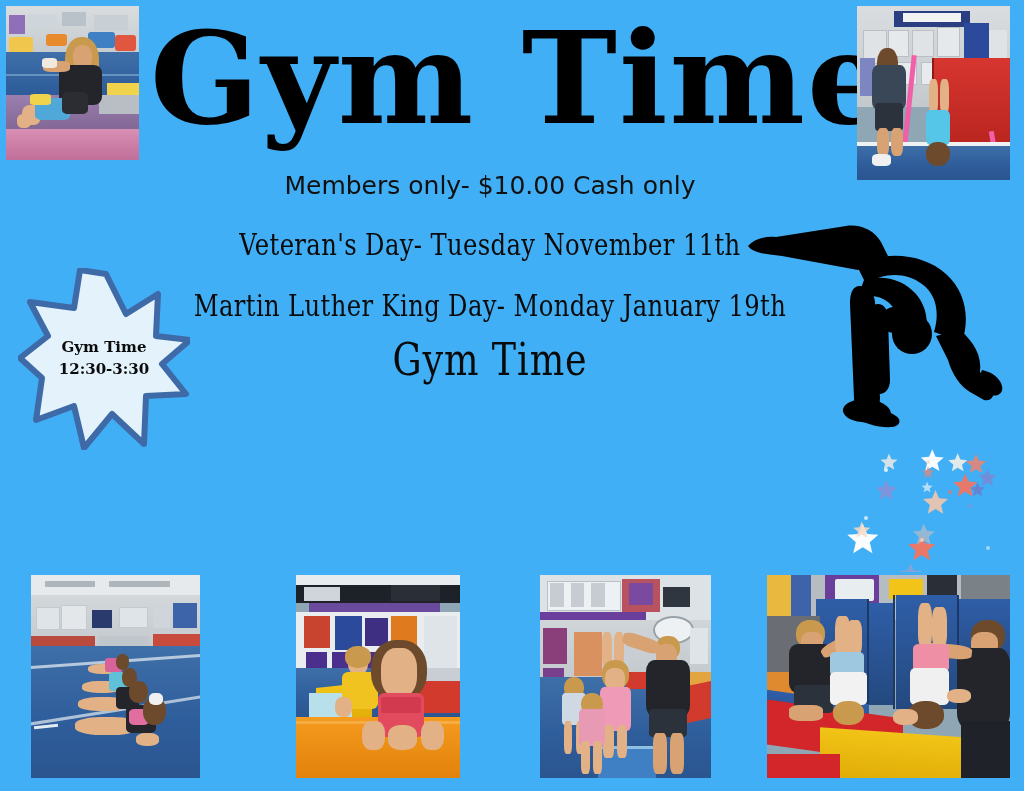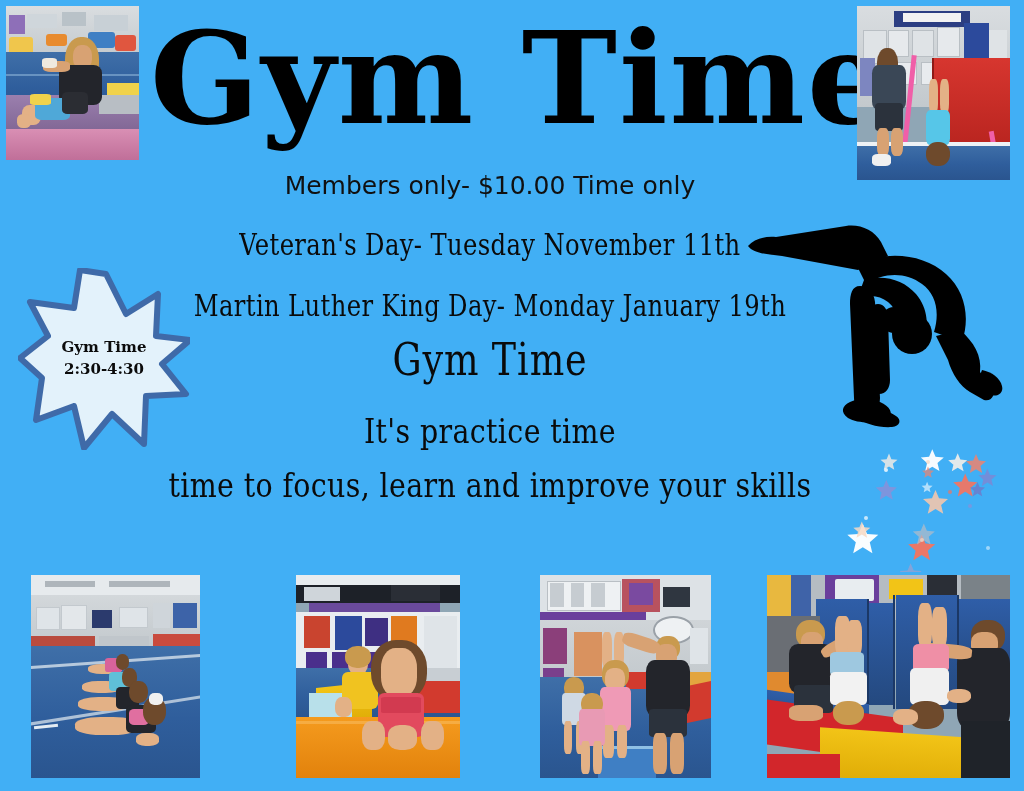--- a/index.html
+++ b/index.html
@@ -224,37 +224,33 @@
       <div style="left:10%;top:85%;width:12%;height:7%;background:#f0f0f0;border-radius:30%;"></div>
 
       <div class="skin2" style="left:47%;top:42%;width:6%;height:20%;border-radius:30%;"></div>
       <div class="skin2" style="left:54%;top:42%;width:6%;height:20%;border-radius:30%;"></div>
       <div style="left:45%;top:60%;width:16%;height:20%;background:#56c6e8;border-radius:18%;"></div>
       <div class="hair-brown" style="left:45%;top:78%;width:16%;height:14%;"></div>
     </div>
   </div>
 
   <div class="textblock">
-    <div class="line-round">Members only- $10.00 Time only</div>
+    <div class="line-round">Members only- $10.00 Cash only</div>
     <div class="line-hand gap-top">Veteran's Day- Tuesday November 11th</div>
     <div class="line-hand gap-top">Martin Luther King Day- Monday January 19th</div>
     <div class="midtitle">Gym Time</div>
-    <div class="practice-wrap">
-      <div class="line-hand big">It's practice time</div>
-      <div class="line-hand big">time to focus, learn and improve your skills</div>
-    </div>
   </div>
 
   <div class="starburst">
     <svg viewBox="0 0 172 182" xmlns="http://www.w3.org/2000/svg" aria-hidden="true">
       <polygon points="88,6 108,46 140,26 138,68 172,72 144,96 168,126 128,128 126,176 94,146 66,180 56,138 18,152 24,110 2,90 30,68 12,34 56,40 62,2" fill="#e3f2fb" stroke="#3f6aa8" stroke-width="6" stroke-linejoin="round"></polygon>
     </svg>
     <div class="badge-text">
       <div>Gym Time</div>
-      <div>2:30-4:30</div>
+      <div>12:30-3:30</div>
     </div>
   </div>
 
   <div class="gymnast">
     <svg viewBox="0 0 280 248" xmlns="http://www.w3.org/2000/svg" aria-hidden="true">
       <g fill="#000000">
 
         <path d="M10,34 C16,27 26,24 38,25 L108,14 C122,12 136,18 143,30 L150,44 L120,58 L44,44 C30,42 16,42 10,34 Z"></path>
 
         <path d="M118,52 C150,38 186,42 208,62 C228,80 232,106 224,130 L196,120 C202,100 198,82 184,72 C168,60 146,60 128,72 Z"></path>

